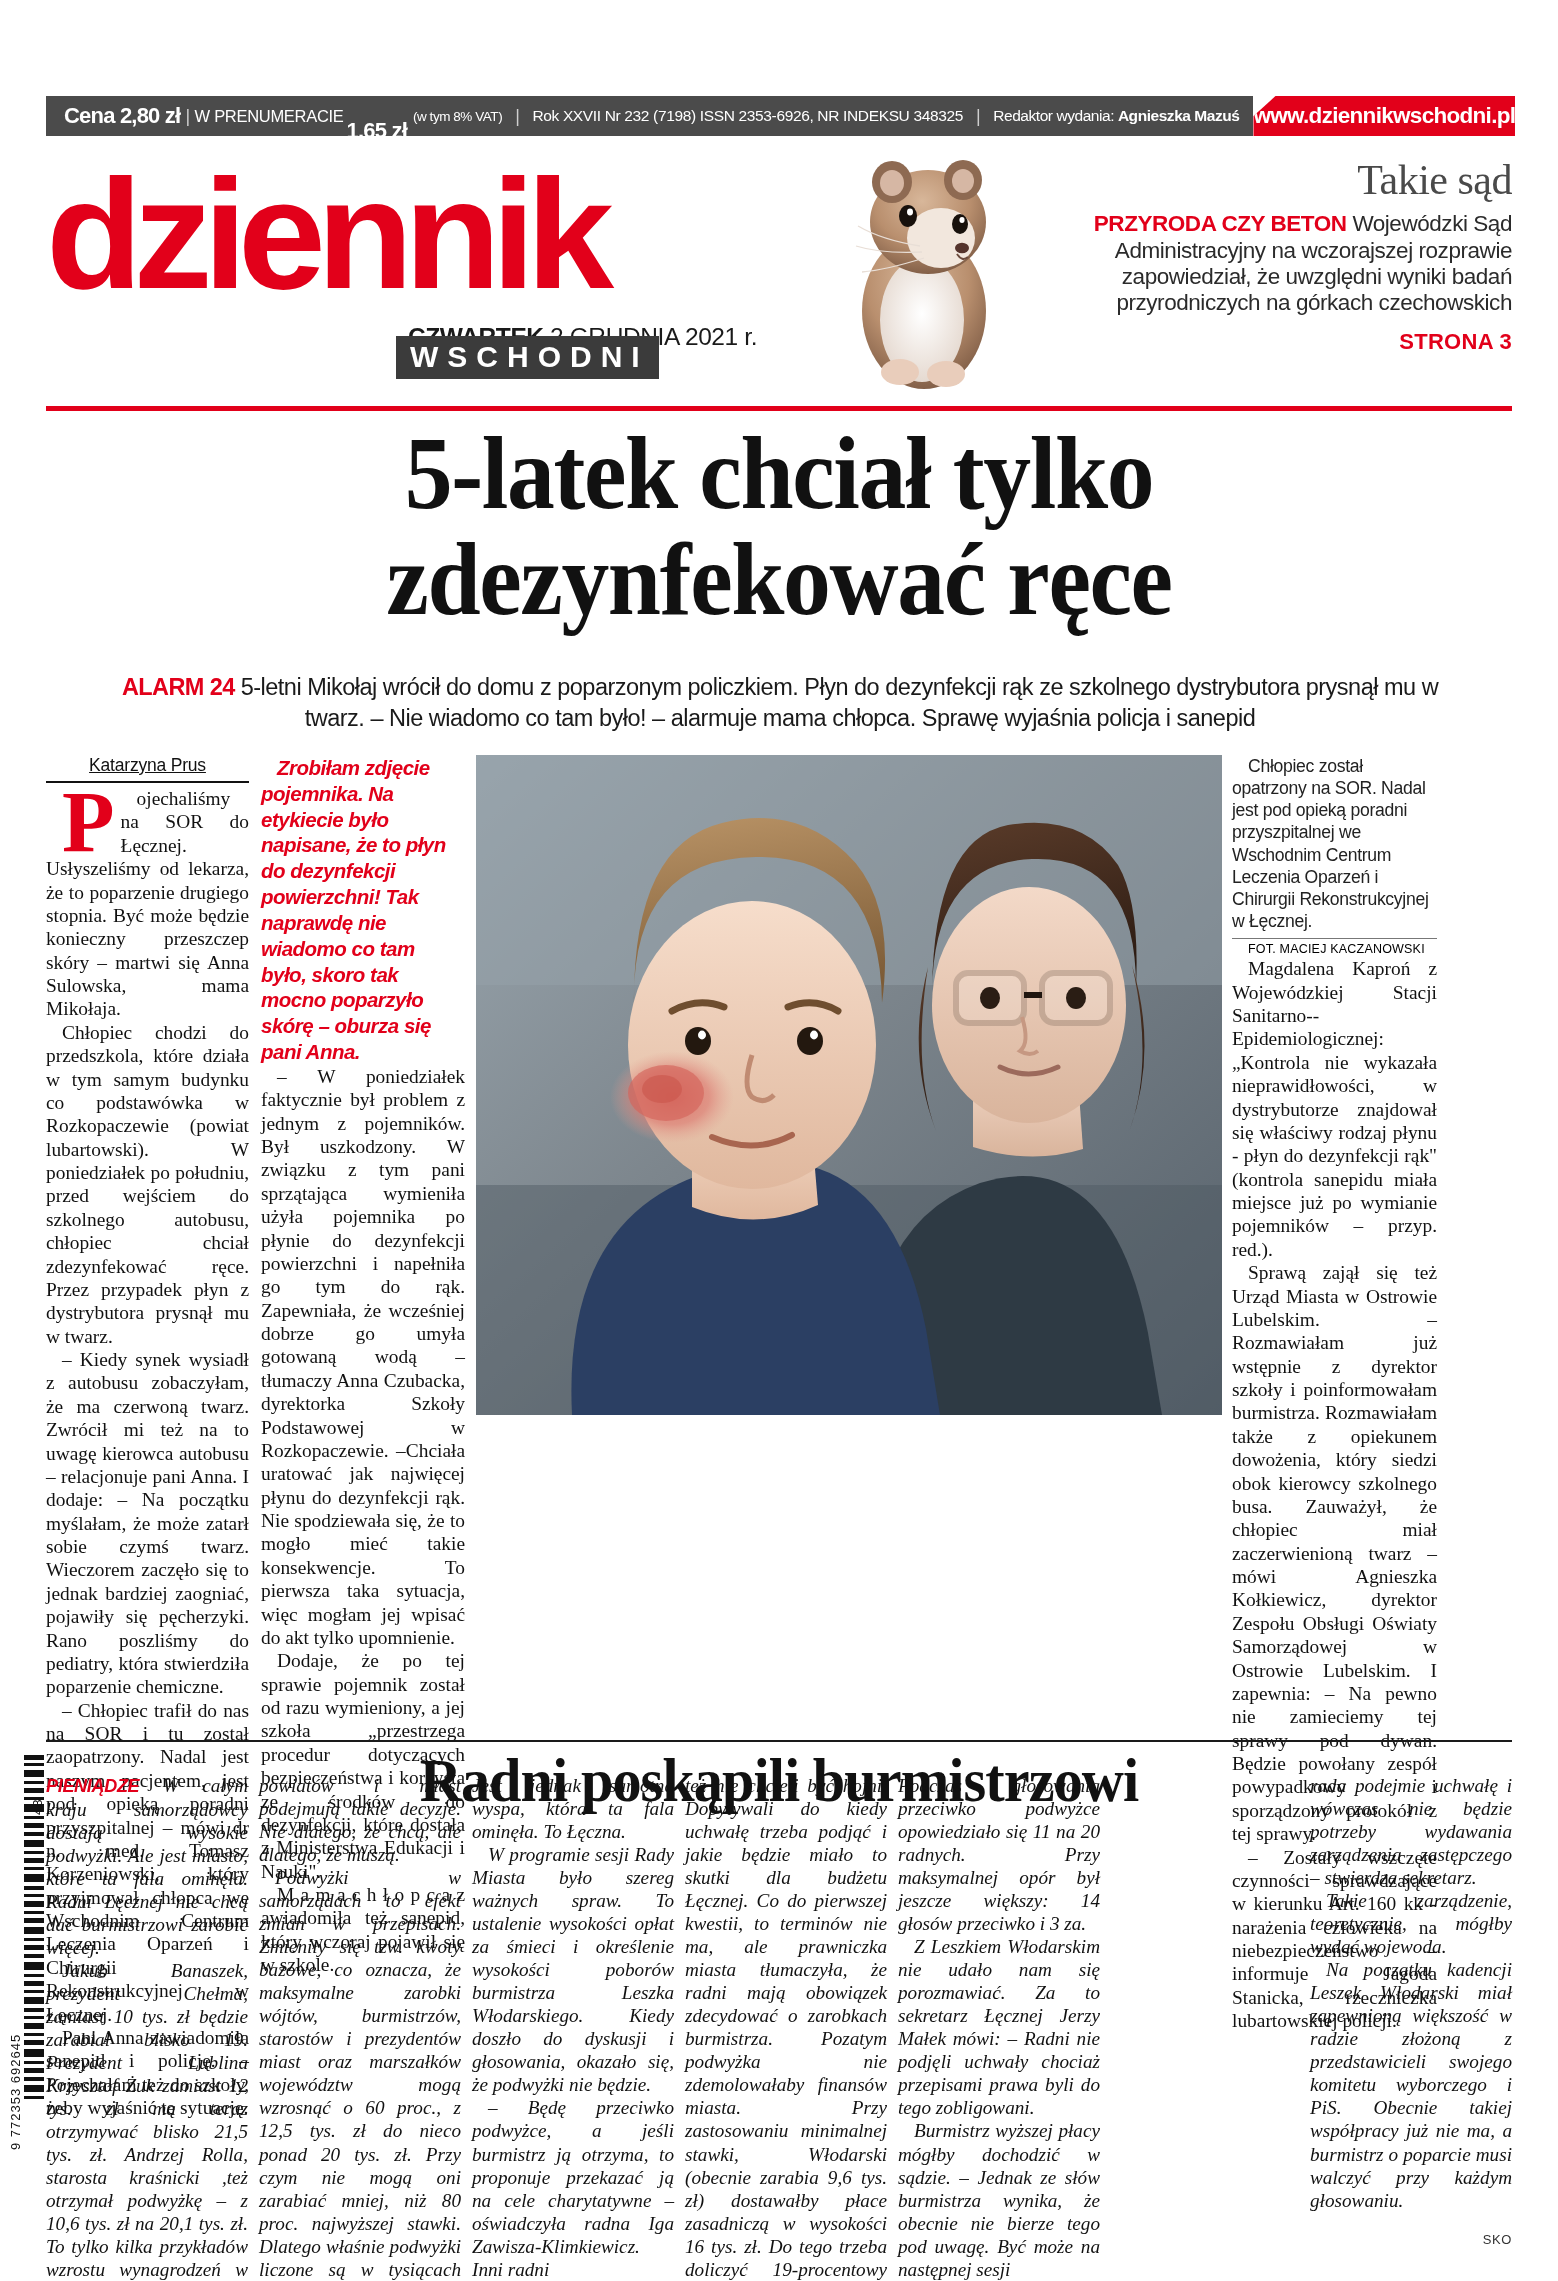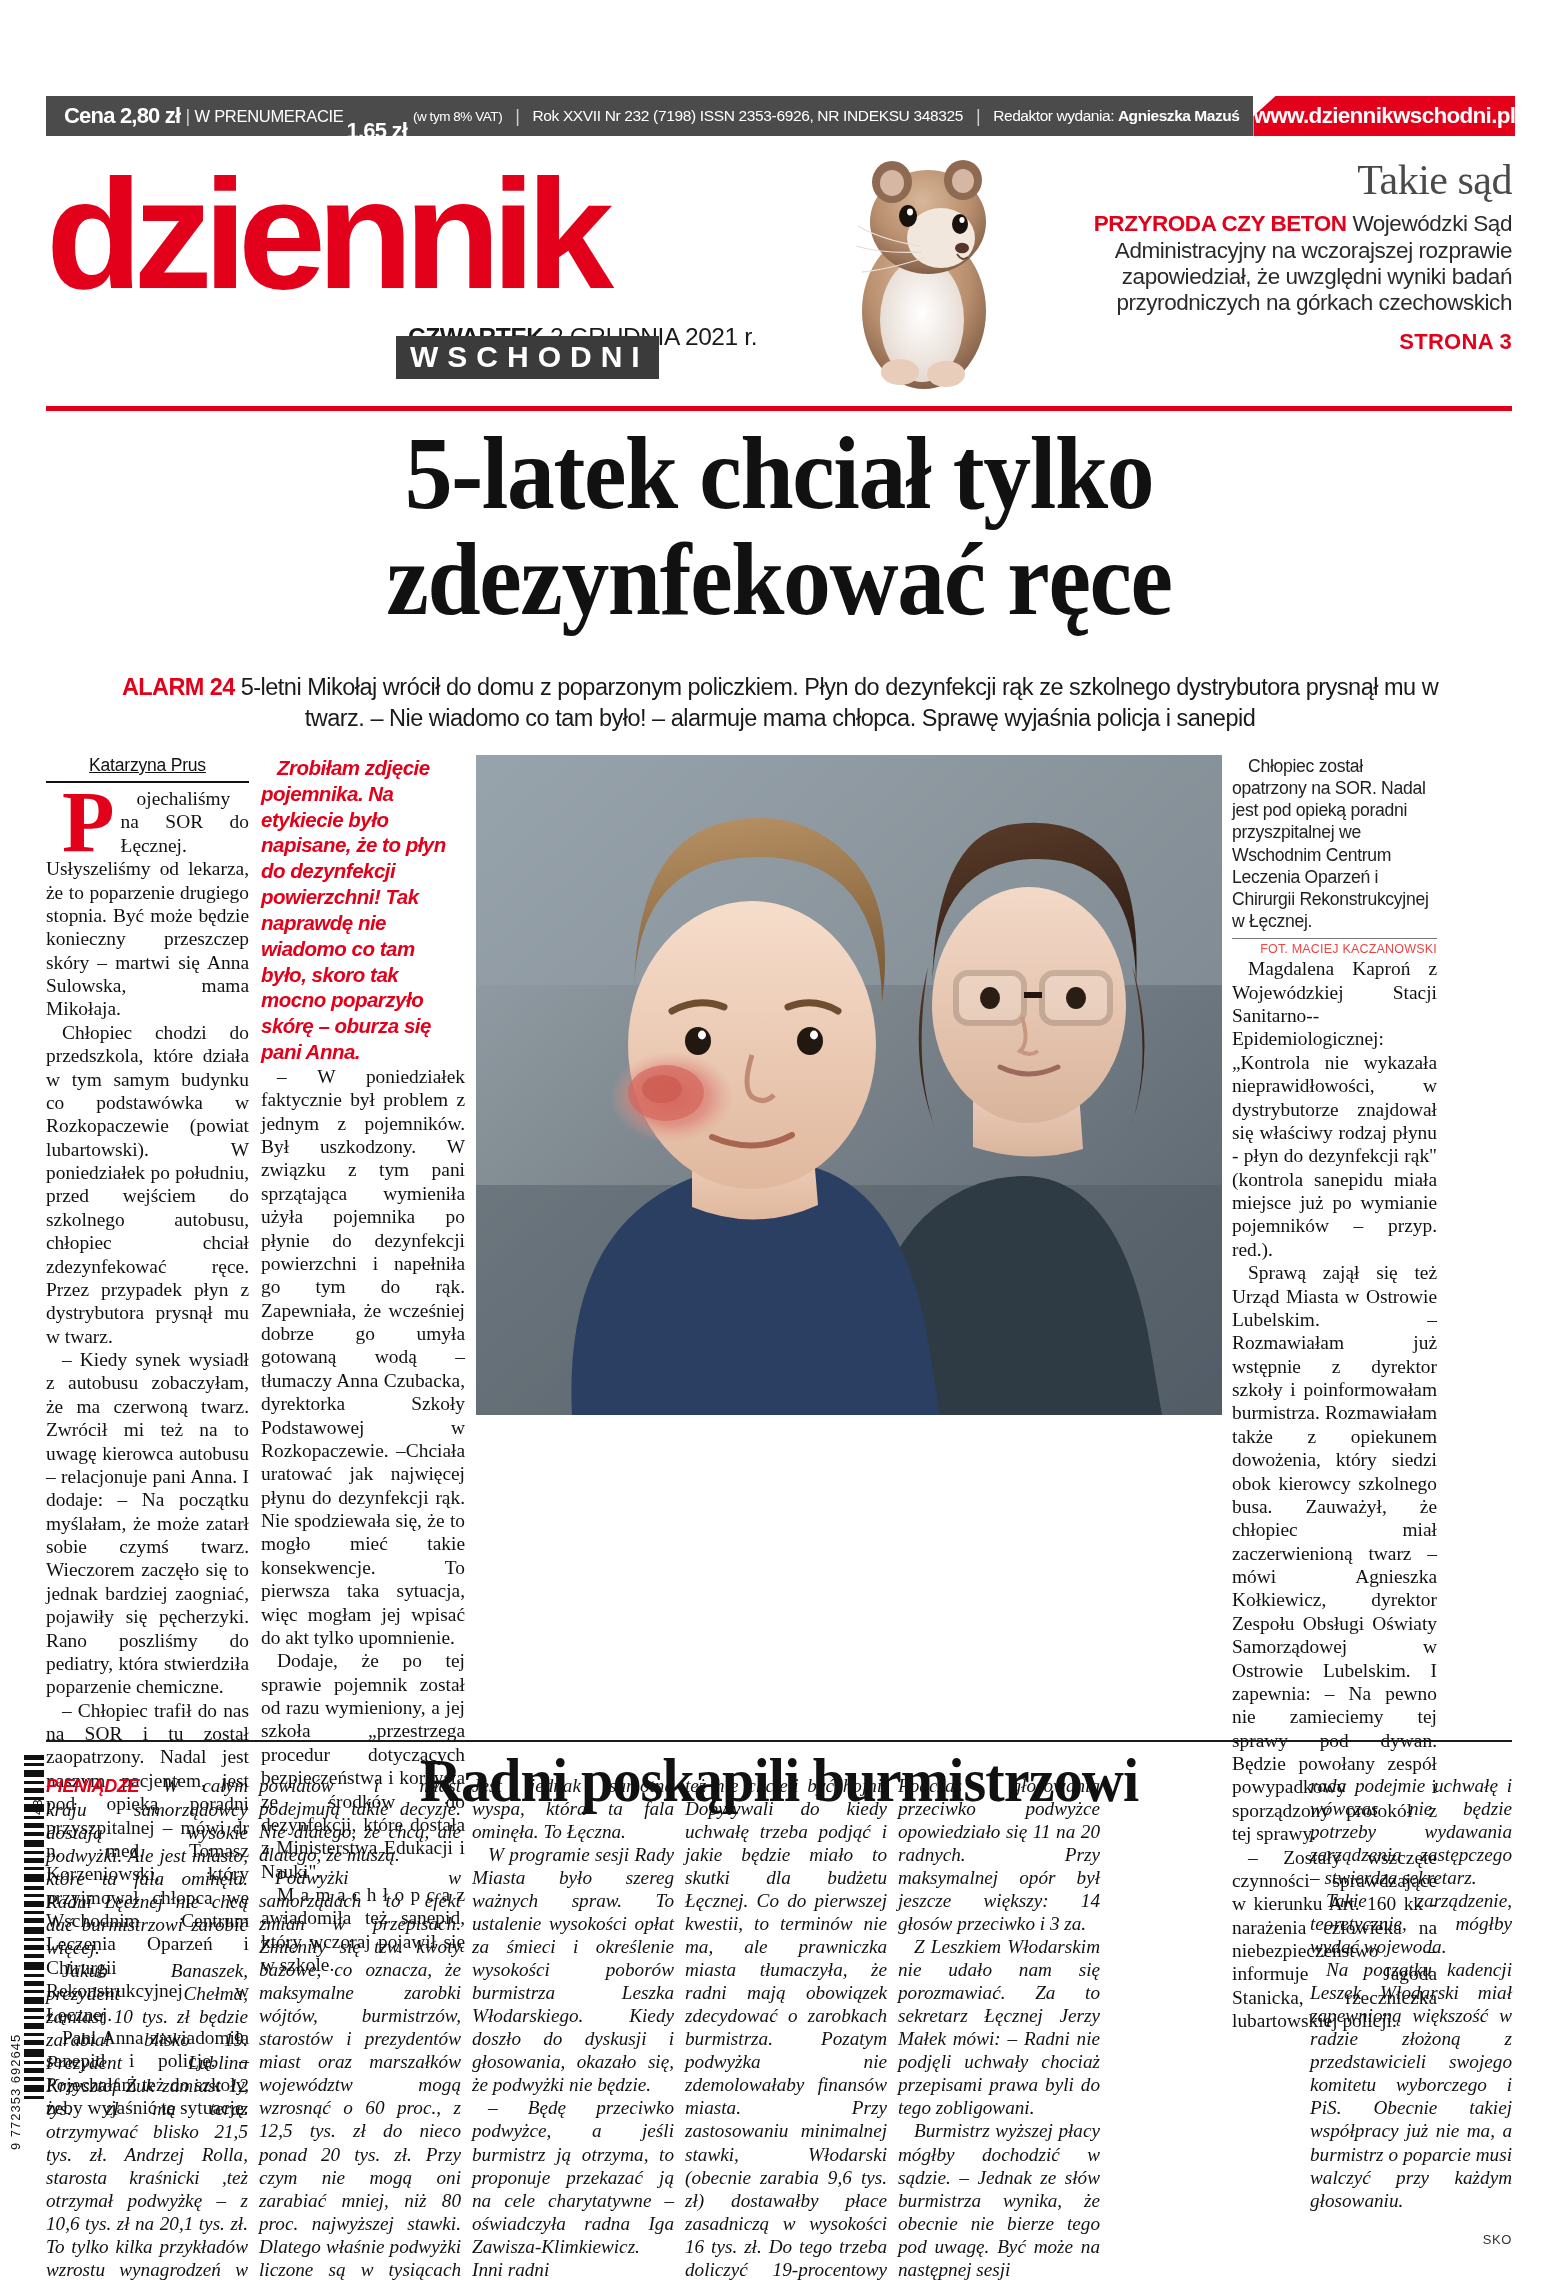--- a/index.html
+++ b/index.html
@@ -309,22 +309,21 @@
     line-height: 1.26;
     color: #222;
     text-align: left;
     text-indent: 0;
     letter-spacing: -0.3px;
   }
   .credit-rule { border-top: 1.5px solid #777; margin: 6px 0 3px; }
   .credit {
     font-family: "Liberation Sans", sans-serif;
     font-size: 12.5px;
-    color: #ef4444;
-    text-align: right;
+    color: #000000;
     text-indent: 0;
     letter-spacing: 0.2px;
     margin-bottom: 22px;
   }
 
   
   .sep-rule {
     position: absolute;
     left: 46px; top: 1740px;
     width: 1466px; height: 2px;

